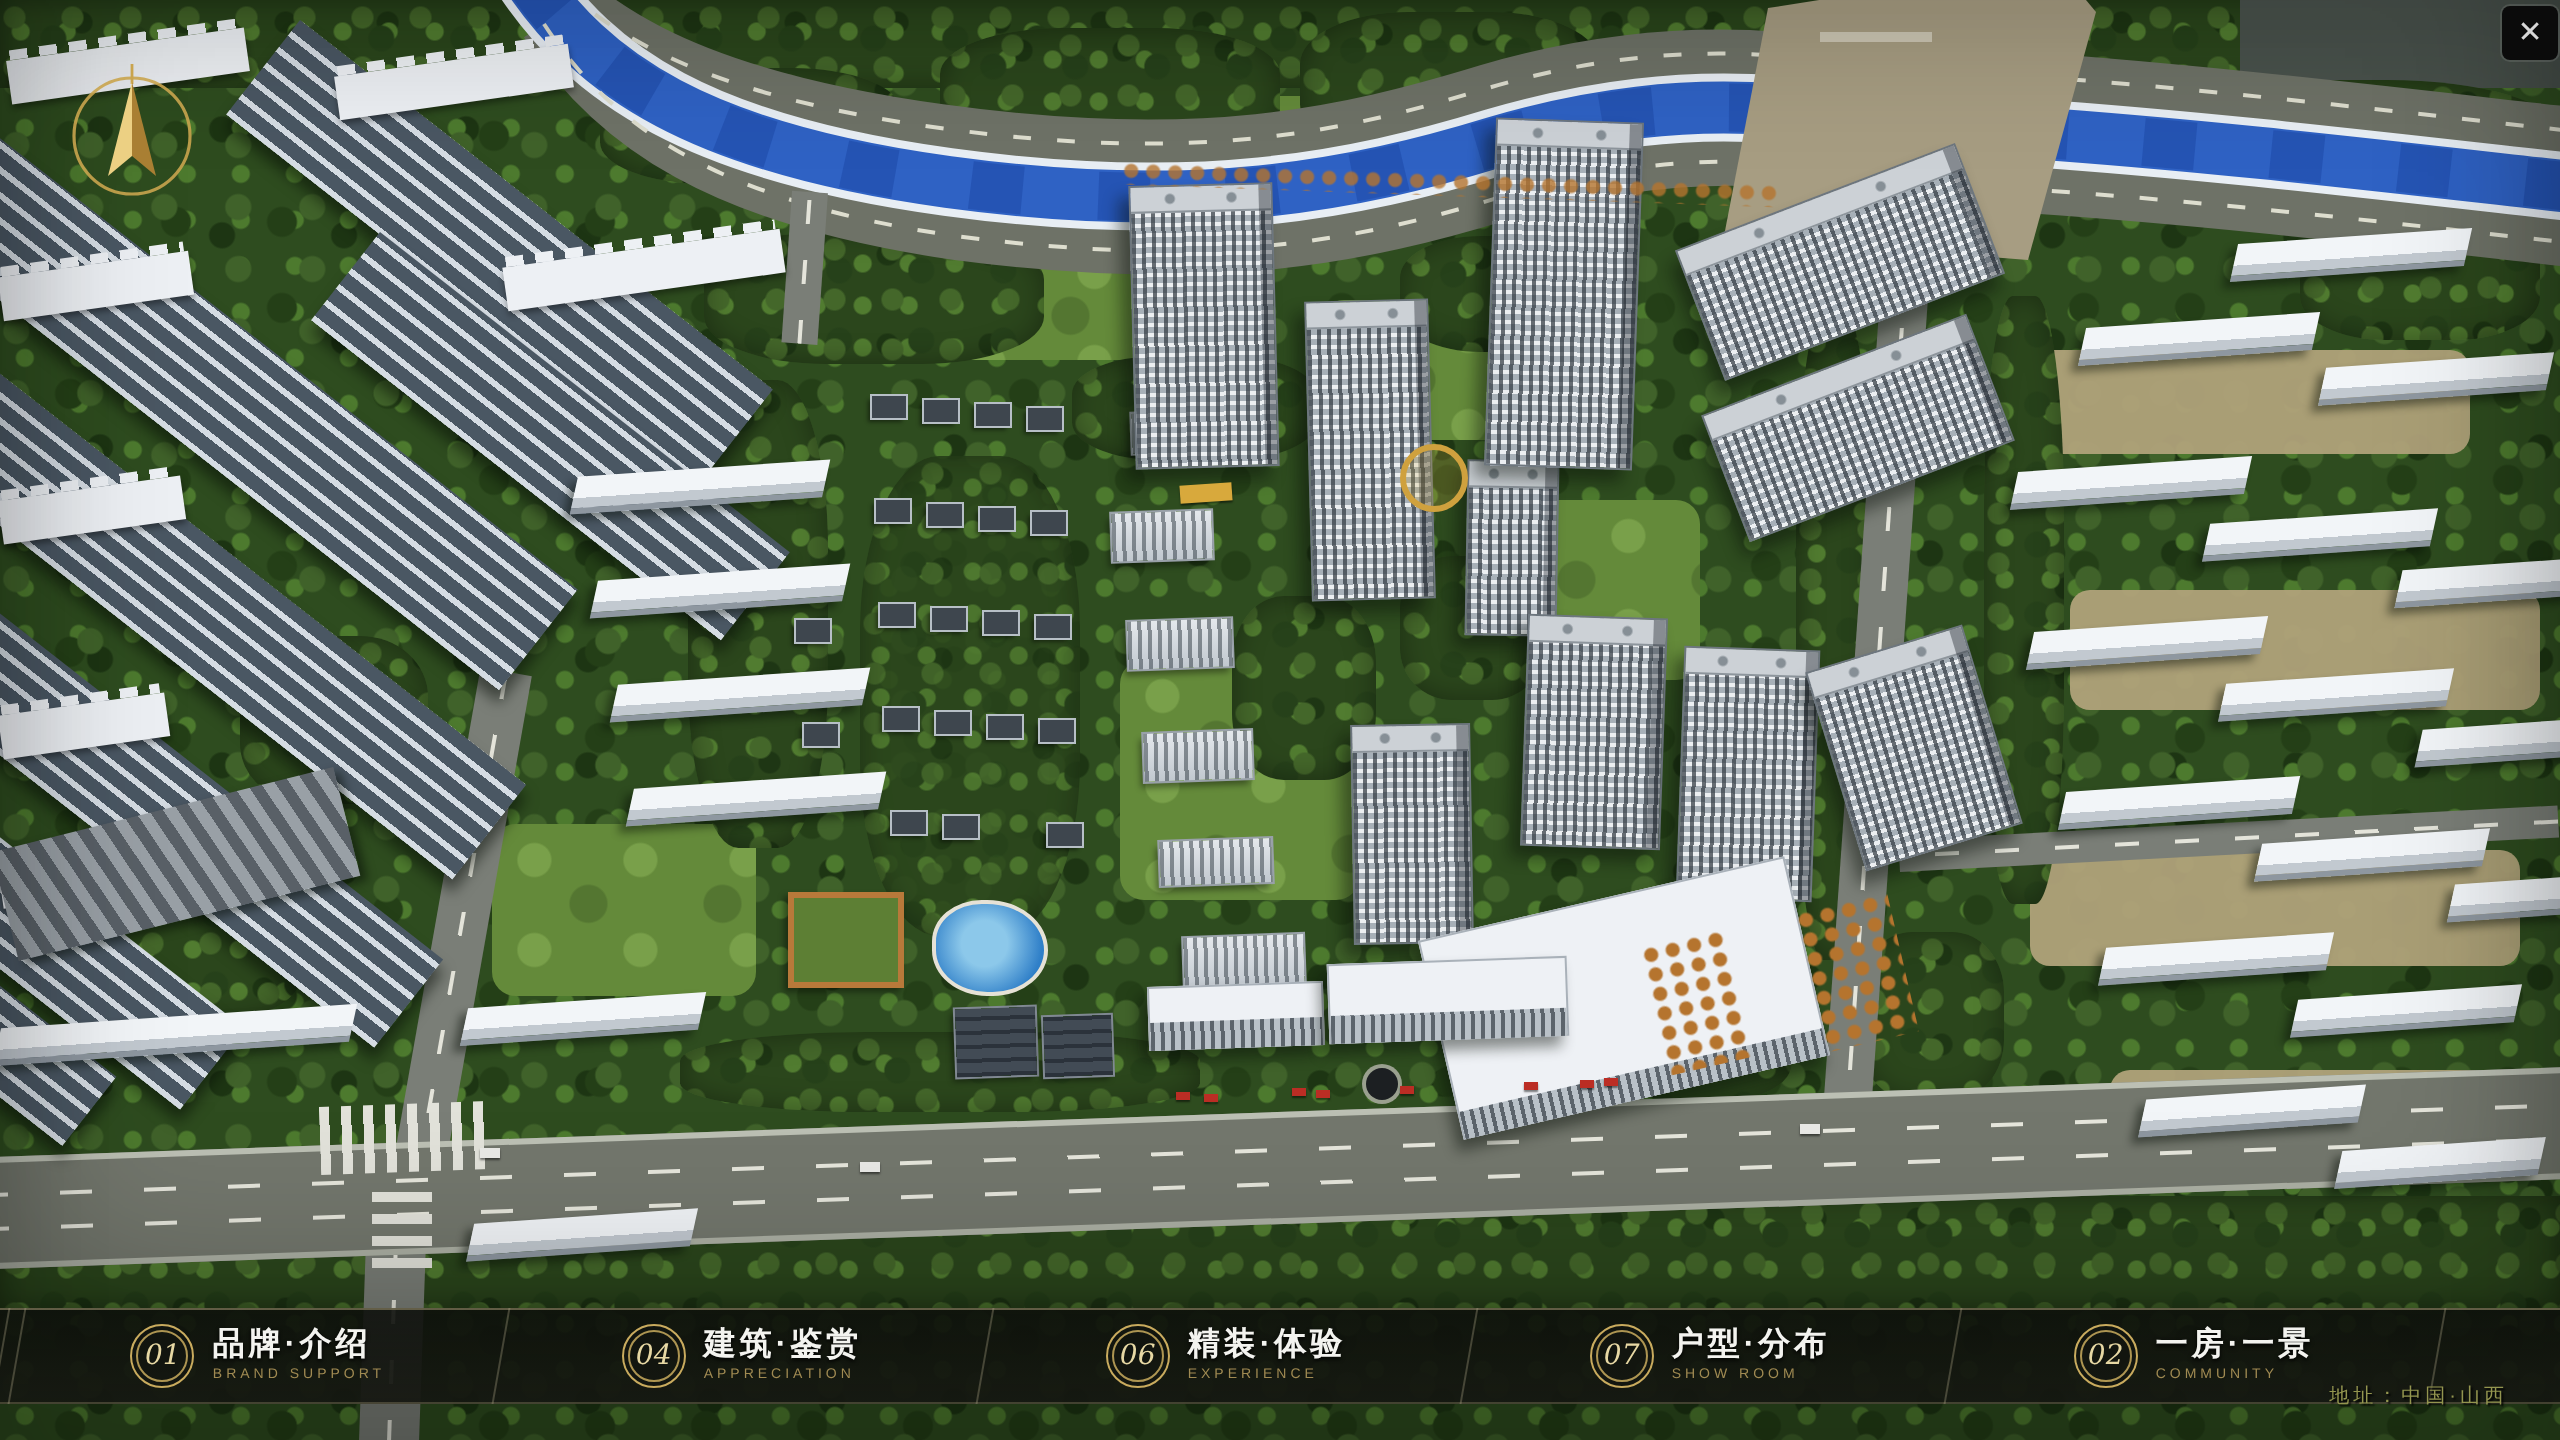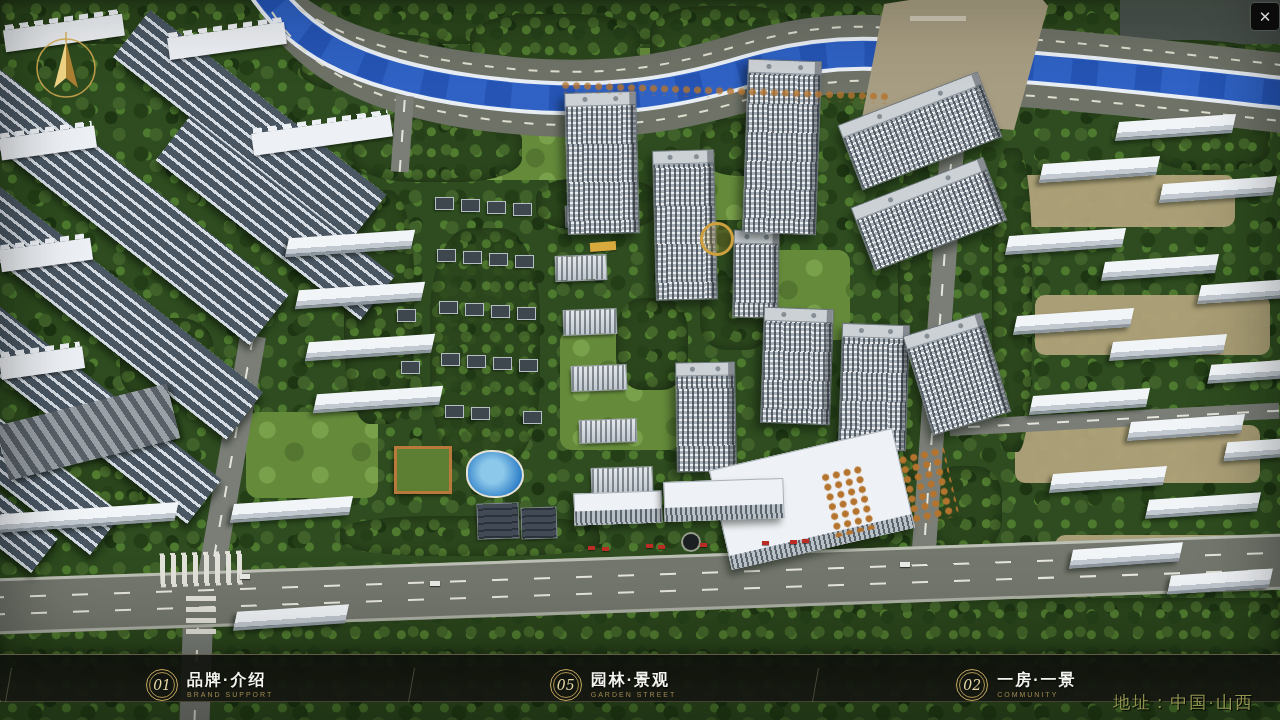--- a/index.html
+++ b/index.html
@@ -79,41 +79,41 @@
   .whitecar{position:absolute;width:10px;height:5px;background:#e9e9e6;box-shadow:0 1px 1px rgba(0,0,0,.5);}
 
   
   .compass{position:absolute;left:30px;top:28px;width:72px;height:76px;cursor:pointer;}
   .close-btn{position:absolute;left:1251px;top:3px;width:28px;height:27px;background:#0b0b0b;
       border-radius:4px;color:#d6d6d6;font-size:15px;line-height:27px;text-align:center;
       cursor:pointer;box-shadow:0 0 0 1px rgba(255,255,255,.1);z-index:70;}
 
   .navbar{position:absolute;left:0;right:0;top:654px;height:46px;display:flex;z-index:50;
       background:linear-gradient(180deg,rgba(12,14,10,.88),rgba(21,23,17,.93));
-      border-top:1px solid rgba(172,160,120,.5);border-bottom:1px solid rgba(120,114,86,.5);align-items:flex-end;}
+      border-top:1px solid rgba(172,160,120,.5);border-bottom:1px solid rgba(120,114,86,.5);}
   .nav-item{flex:1 1 0;display:flex;align-items:center;justify-content:center;gap:9px;
       position:relative;cursor:pointer;}
   .nav-item::before,.nav-spacer::before{content:"";position:absolute;left:0;top:-1px;bottom:-1px;width:1px;
       background:rgba(192,182,150,.3);transform:skewX(-10deg);}
   .nav-spacer{flex:0 0 62px;position:relative;}
   .badge{flex:0 0 30px;width:30px;height:30px;border-radius:50%;border:1px solid #c9ab5e;
       position:relative;background:rgba(18,20,15,.5);display:flex;align-items:center;justify-content:center;}
   .badge::after{content:"";position:absolute;inset:2px;border:1px solid rgba(201,171,94,.85);border-radius:50%;}
   .badge span{font-family:"DejaVu Serif",serif;font-style:italic;font-size:14px;color:#e7d8a4;}
   .nav-text{display:flex;flex-direction:column;line-height:1.15;}
   .zh{font-size:16px;font-weight:bold;color:#f3f3ef;letter-spacing:2px;text-shadow:0 1px 2px #000;white-space:nowrap;}
   .en{font-size:7px;color:#a08a52;letter-spacing:2px;white-space:nowrap;margin-top:2px;}
   .logo-slot{flex:0 0 140px;position:relative;}
   .logo-panel{position:absolute;left:0;right:0;top:-22px;bottom:-18px;background:#0b0d0a;
       border:1px solid #2b2d23;box-shadow:inset 0 0 0 1px rgba(188,166,104,.5),0 0 14px rgba(0,0,0,.65);
       display:flex;flex-direction:column;align-items:center;justify-content:center;gap:3px;}
   .logo-title{font-family:"DejaVu Serif",serif;font-size:23px;color:#d8b96a;letter-spacing:6px;
       text-shadow:0 1px 2px #000;margin-left:6px;}
   .logo-caption{font-size:6px;color:#8d7a45;letter-spacing:3px;}
-  .address{position:absolute;right:26px;top:691px;z-index:60;color:#93954f;font-size:17px;
+  .address{position:absolute;right:26px;top:691px;z-index:60;color:#93954f;font-size:10px;
       letter-spacing:2px;text-shadow:1px 1px 1px #000;}
 </style>
 </head>
 <body>
 
 <div id="app">
 
   <div class="scene">
 
     <div class="trees abs" style="left:0;top:0;width:1280px;height:44px;border-radius:0;"></div>
@@ -308,29 +308,47 @@
 
     <div class="nav-item">
       <div class="badge">
           <span>01</span>
         </div>
       <div class="nav-text">
         <span class="zh">品牌·介绍</span>
         <span class="en">BRAND SUPPORT</span>
       </div>
     </div>
-
-
-    <div class="nav-item">
-      <div class="badge">
-          <span>05</span>
-        </div>
-      <div class="nav-text">
-        <span class="zh">园林·景观</span>
-        <span class="en">GARDEN STREET</span>
+    <div class="nav-item">
+      <div class="badge">
+          <span>04</span>
+        </div>
+      <div class="nav-text">
+        <span class="zh">建筑·鉴赏</span>
+        <span class="en">APPRECIATION</span>
+      </div>
+    </div>
+
+
+    <div class="nav-item">
+      <div class="badge">
+          <span>06</span>
+        </div>
+      <div class="nav-text">
+        <span class="zh">精装·体验</span>
+        <span class="en">EXPERIENCE</span>
+      </div>
+    </div>
+    <div class="nav-item">
+      <div class="badge">
+          <span>07</span>
+        </div>
+      <div class="nav-text">
+        <span class="zh">户型·分布</span>
+        <span class="en">SHOW ROOM</span>
       </div>
     </div>
     <div class="nav-item">
       <div class="badge">
           <span>02</span>
         </div>
       <div class="nav-text">
         <span class="zh">一房·一景</span>
         <span class="en">COMMUNITY</span>
       </div>

